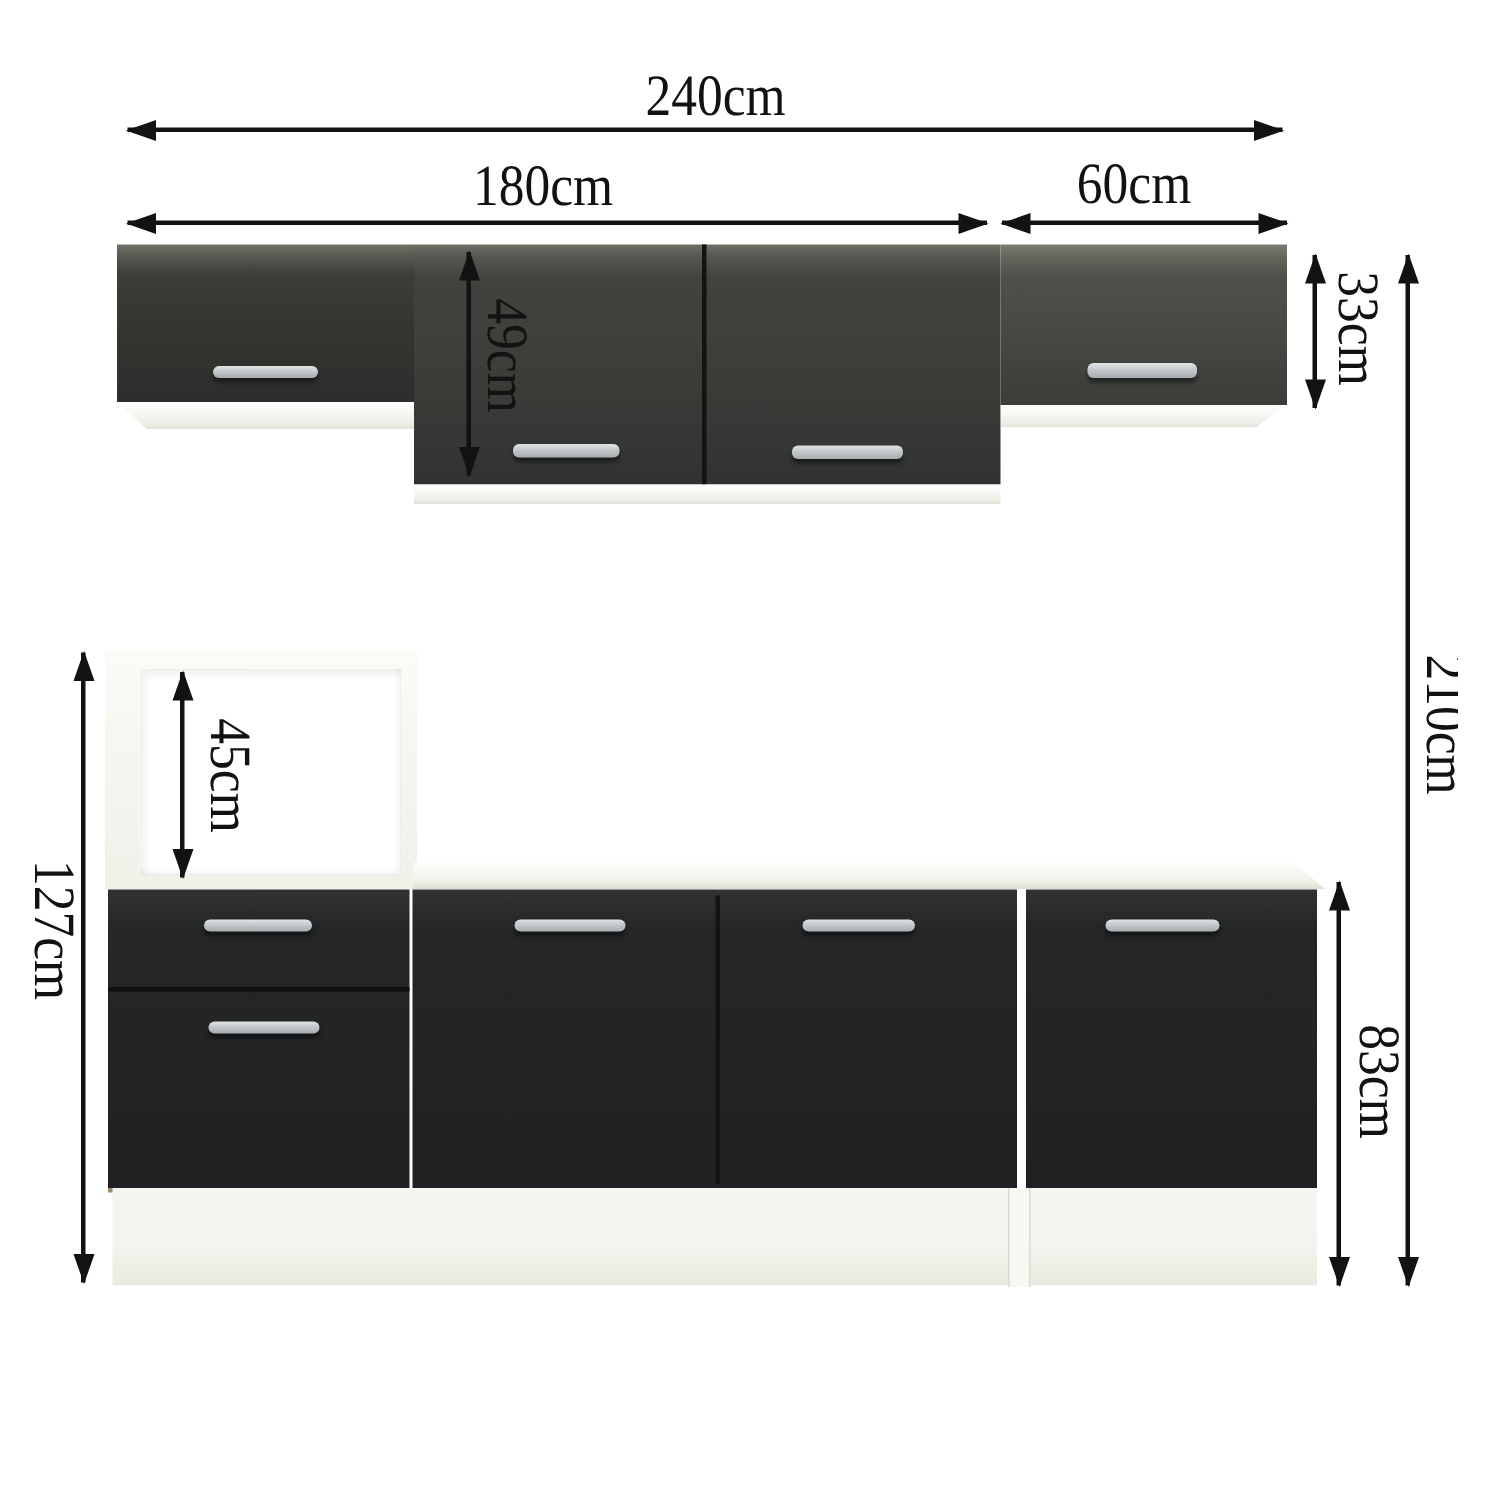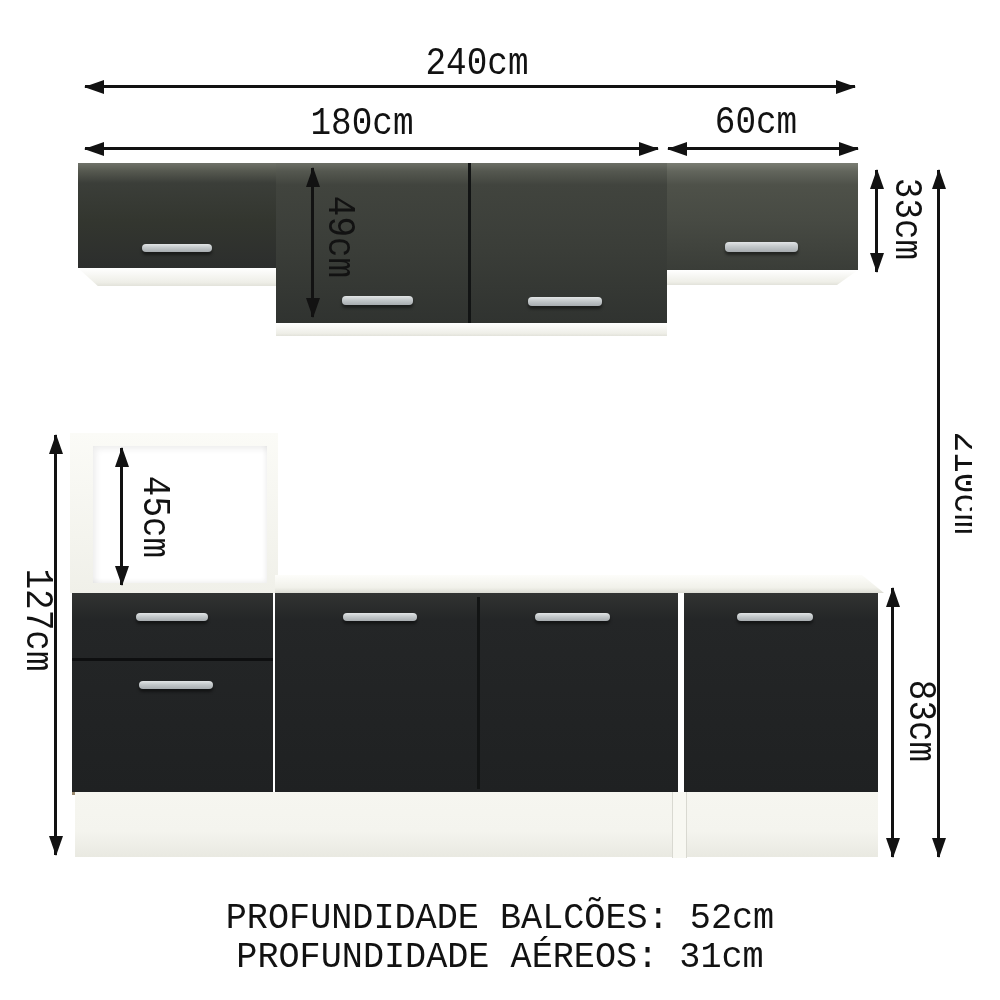--- a/index.html
+++ b/index.html
@@ -1,18 +1,18 @@
 <!DOCTYPE html>
 <html style="--arrow: #121212; --text: #121212; --front-dark: #242627; --upper-left-mid: #33362f; --upper-mid-mid: #3a3d38; --upper-right-mid: #474a43; --white-body: #f4f4ee; --white-bright: #ffffff; --handle-light: #e2e5e6; --handle-mid: #a7acaf; --edge-tan: #9a8a6f;"><head>
 <meta charset="utf-8">
 <style>
   html,body{margin:0;padding:0;background:#ffffff;}
   .canvas{
     position:relative;width:972px;height:1000px;background:var(--white-bright,#fff);
-    font-family:Liberation Mono, monospace;color:var(--text,#121212);overflow:hidden;
+    font-family:Liberation Serif, serif;color:var(--text,#121212);overflow:hidden;
   }
   
   .harrow{position:absolute;height:3px;background:var(--arrow,#121212);}
   .varrow{position:absolute;width:3px;background:var(--arrow,#121212);}
   .ah{position:absolute;width:0;height:0;}
   .harrow .al{left:-1px;top:50%;transform:translateY(-50%);
     border-top:7px solid transparent;border-bottom:7px solid transparent;border-right:20px solid var(--arrow,#121212);}
   .harrow .ar{right:-1px;top:50%;transform:translateY(-50%);
     border-top:7px solid transparent;border-bottom:7px solid transparent;border-left:20px solid var(--arrow,#121212);}
   .varrow .at{top:-1px;left:50%;transform:translateX(-50%);
@@ -134,18 +134,14 @@
 
   <div class="block plinth" style="left:75px;top:792px;width:803px;height:65px;"></div>
   <div class="block plinth-col" style="left:672px;top:792px;width:13px;height:66px;"></div>
 
   <div class="varrow" style="left:891px;top:588px;height:269px;">
       <span class="ah at"></span>
       <span class="ah ab"></span>
     </div>
   <div class="dim v" style="left:919px;top:721px;">83cm</div>
 
-  <div class="footer" style="top:899px;">
-    <div>PROFUNDIDADE BALCÕES: 52cm</div>
-    <div>PROFUNDIDADE AÉREOS: 31cm</div>
-  </div>
 
 </div>
 
 </body></html>

